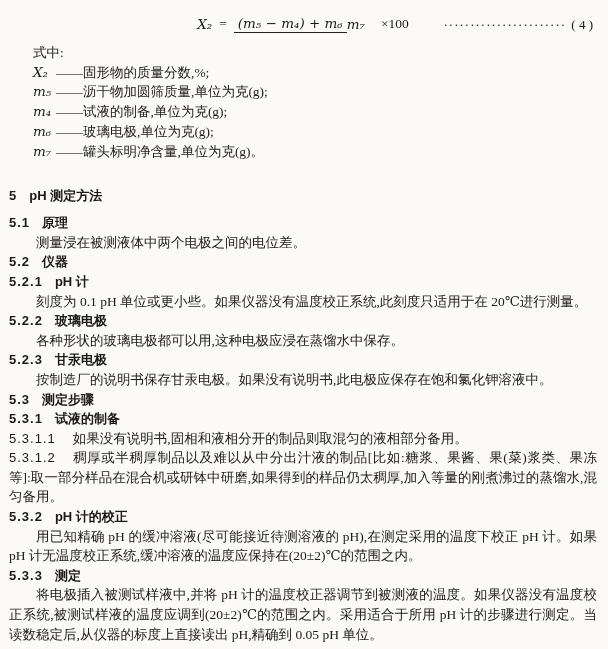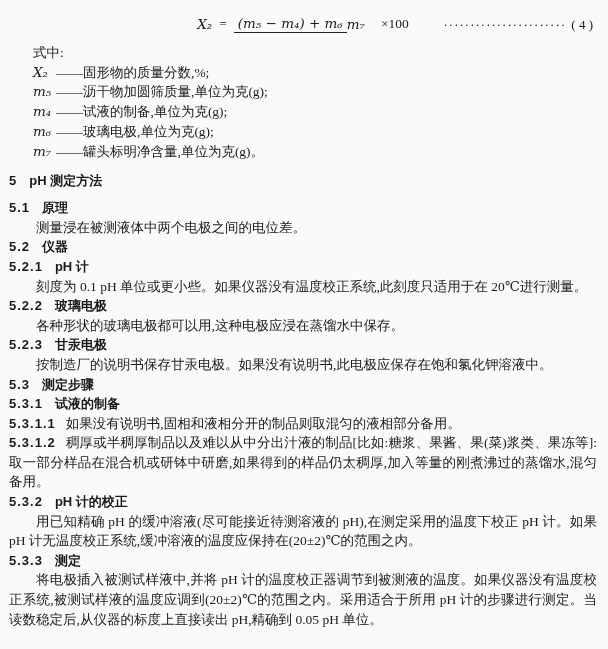--- a/index.html
+++ b/index.html
@@ -14,21 +14,21 @@
   .page{position:relative;padding:6px 11px 0 9px;}
   .line{line-height:19.6px;white-space:nowrap;}
   .body{line-height:19.6px;text-align:justify;margin:0;}
   .indent{text-indent:2em;}
   .hd{
     font-family:"Liberation Sans","DejaVu Sans",sans-serif;
     font-weight:700;font-size:13px;line-height:19.6px;
     white-space:nowrap;
   }
   .hd .no{margin-right:12px;letter-spacing:1px;}
-  .hd-top{margin-top:9px;margin-bottom:8px;}
+  .hd-top{margin-top:24px;margin-bottom:8px;}
   
   .formula-row{
     position:relative;height:37px;
     display:flex;align-items:center;justify-content:center;
   }
   .formula{display:inline-flex;align-items:center;font-size:13.5px;}
   .mathvar{font-style:italic;font-family:"DejaVu Serif","Liberation Serif",serif;}
   .eq{margin:0 7px;}
   .frac{display:inline-flex;flex-direction:row;align-items:center;line-height:1.15;}
   .frac .num{padding:0 4px 1px;border-bottom:1.2px solid #222;}
@@ -41,21 +41,21 @@
   .eq-ref .dots{letter-spacing:1px;}
   .eq-ref .eqno{margin-left:2px;}
   
   .where{padding-left:24px;}
   .defs{padding-left:24px;}
   .def-item{line-height:19.8px;white-space:nowrap;}
   .def-item .sym{display:inline-block;min-width:23px;}
   
   .clause .no{
     font-family:"Liberation Sans","DejaVu Sans",sans-serif;
-    font-weight:700;font-size:13px;margin-right:10px;letter-spacing:1px;
+    font-weight:400;font-size:13px;margin-right:17px;letter-spacing:1px;
   }
 </style>
 </head>
 <body>
 
 <div class="page">
 
 
   <div class="formula-row">
     <div class="formula">

